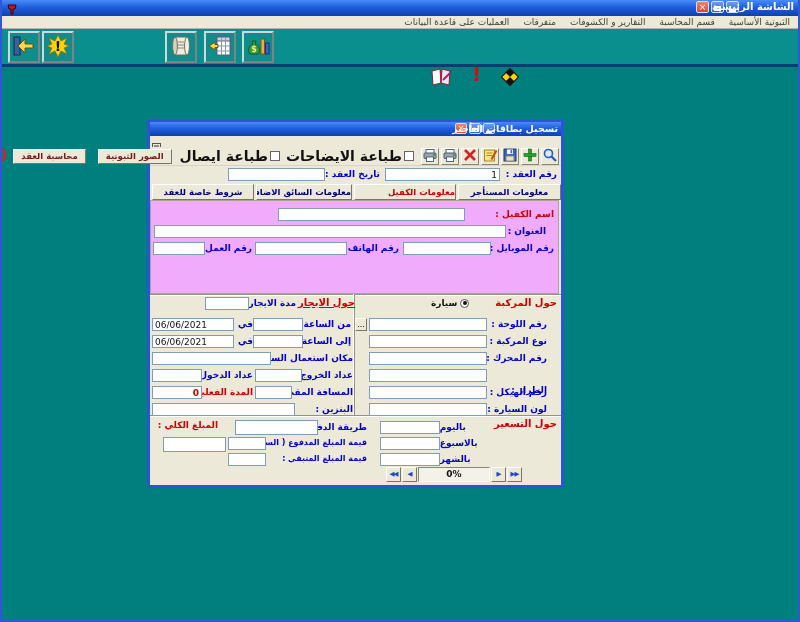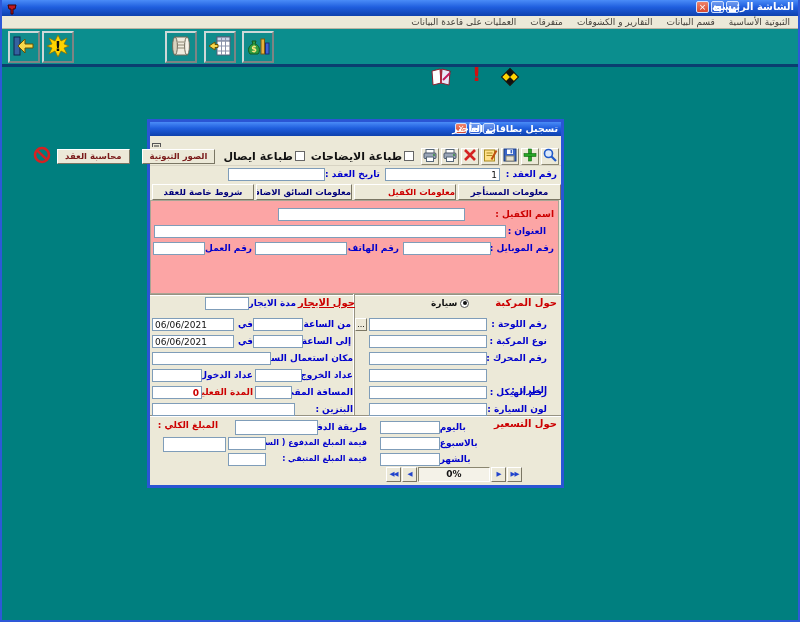--- a/index.html
+++ b/index.html
@@ -33,34 +33,34 @@
   .dlg-titlebar .capbtn{width:12px;height:11px;top:1px;line-height:9px;font-size:8px;}
   .dlg-titlebar .maxglyph{width:6px;height:4px;margin-top:2px;}
   .dlg-titlebar .minglyph{width:6px;margin-top:6px;}
   .iconstrip{position:absolute;top:14px;left:0;right:0;height:11px;background:#ECE9D8;}
   .dlg-toolbar{position:absolute;top:25px;left:0;right:0;height:19px;background:#ECE9D8;
     display:flex;align-items:center;padding:0 2px;gap:2px;border-bottom:1px solid #d8d4c4;}
   .tool{width:19px;height:17px;background:#ECE9D8;border:1px solid;border-color:#fff #8a8670 #8a8670 #fff;
     display:flex;align-items:center;justify-content:center;cursor:pointer;padding:0;}
   .chkwrap{display:flex;align-items:center;gap:2px;margin:0 2px;cursor:pointer;}
   .chk{width:10px;height:10px;background:#fff;border:1px solid #666;flex:none;}
-  .chklbl{font-size:11px;font-weight:bold;color:#111;white-space:nowrap;}
+  .chklbl{font-size:14px;font-weight:bold;color:#111;white-space:nowrap;}
   .bbtn{height:15px;background:#ECE9D8;border:1px solid;border-color:#fff #7a7664 #7a7664 #fff;
     font-size:8.5px;font-weight:bold;color:#7A1A1A;padding:0 7px;white-space:nowrap;cursor:pointer;}
   
   .fld{position:absolute;height:13px;background:#fff;border:1px solid #7F9DB9;
     font-size:9px;padding:0 2px;color:#111;}
   .bl{position:absolute;font-size:9px;font-weight:bold;color:#0000CC;white-space:nowrap;}
   .rl{position:absolute;font-size:9px;font-weight:bold;color:#CC0000;white-space:nowrap;}
   .hdr{position:absolute;font-size:10px;font-weight:bold;color:#CC0000;white-space:nowrap;}
   .tab{position:absolute;top:62px;height:16px;background:#ECE9D8;border:1px solid;
     border-color:#fff #7a7664 #7a7664 #fff;font-size:8.5px;font-weight:bold;color:#00007a;
     white-space:nowrap;overflow:hidden;cursor:pointer;padding:0;}
   .tab.active{color:#CC0000;padding-left:48px;}
-  .panel{position:absolute;left:0;top:78px;width:409px;height:94px;border:1px solid #a9a494;background:#fca5a5;}
+  .panel{position:absolute;left:0;top:78px;width:409px;height:94px;border:1px solid #a9a494;background:#f0abfc;}
   .hline{position:absolute;left:0;width:411px;height:2px;border-top:1px solid #969282;border-bottom:1px solid #fff;}
   .vline{position:absolute;width:2px;border-right:1px solid #969282;border-left:1px solid #fff;}
   .radio{width:9px;height:9px;border-radius:50%;background:#fff;border:1px solid #555;
     display:inline-flex;align-items:center;justify-content:center;flex:none;}
   .radio i{width:4px;height:4px;border-radius:50%;background:#111;display:block;}
   .radwrap{position:absolute;display:flex;align-items:center;gap:3px;cursor:pointer;}
   .navbtn{width:15px;height:15px;background:#ECE9D8;border:1px solid;border-color:#fff #7a7664 #7a7664 #fff;
     color:#2244CC;font-size:6.5px;letter-spacing:-1px;text-align:center;line-height:13px;cursor:pointer;padding:0;font-weight:bold;}
   .navpct{width:72px;height:15px;background:#F4F2E8;border:1px solid;border-color:#8a8670 #fff #fff #8a8670;
     font-size:9px;font-weight:bold;text-align:center;line-height:13px;color:#111;}
@@ -83,21 +83,21 @@
         <span class="maxglyph"></span>
       </button>
     <button class="capbtn blue" style="left:724px;">
         <span class="minglyph"></span>
       </button>
     <span class="cap-title" style="right:4px;">الشاشة الرئيسية</span>
   </div>
 
   <div class="menubar">
     <span class="menu-item">الثبوتية الأساسية</span>
-    <span class="menu-item">قسم البيانات</span>
+    <span class="menu-item">قسم المحاسبة</span>
     <span class="menu-item">التقارير و الكشوفات</span>
     <span class="menu-item">متفرقات</span>
     <span class="menu-item">العمليات على قاعدة البيانات</span>
   </div>
 
   <div class="toolbar">
     <button class="tbtn" style="left:6px;">
       <span><svg width="24" height="24">
             <rect x="2" y="3" width="6" height="18" fill="#35629F" stroke="#10254F"></rect>
             <polygon points="21,10 13,10 13,5 6,12 13,19 13,14 21,14" fill="#F7D84C" stroke="#6B5200"></polygon>

